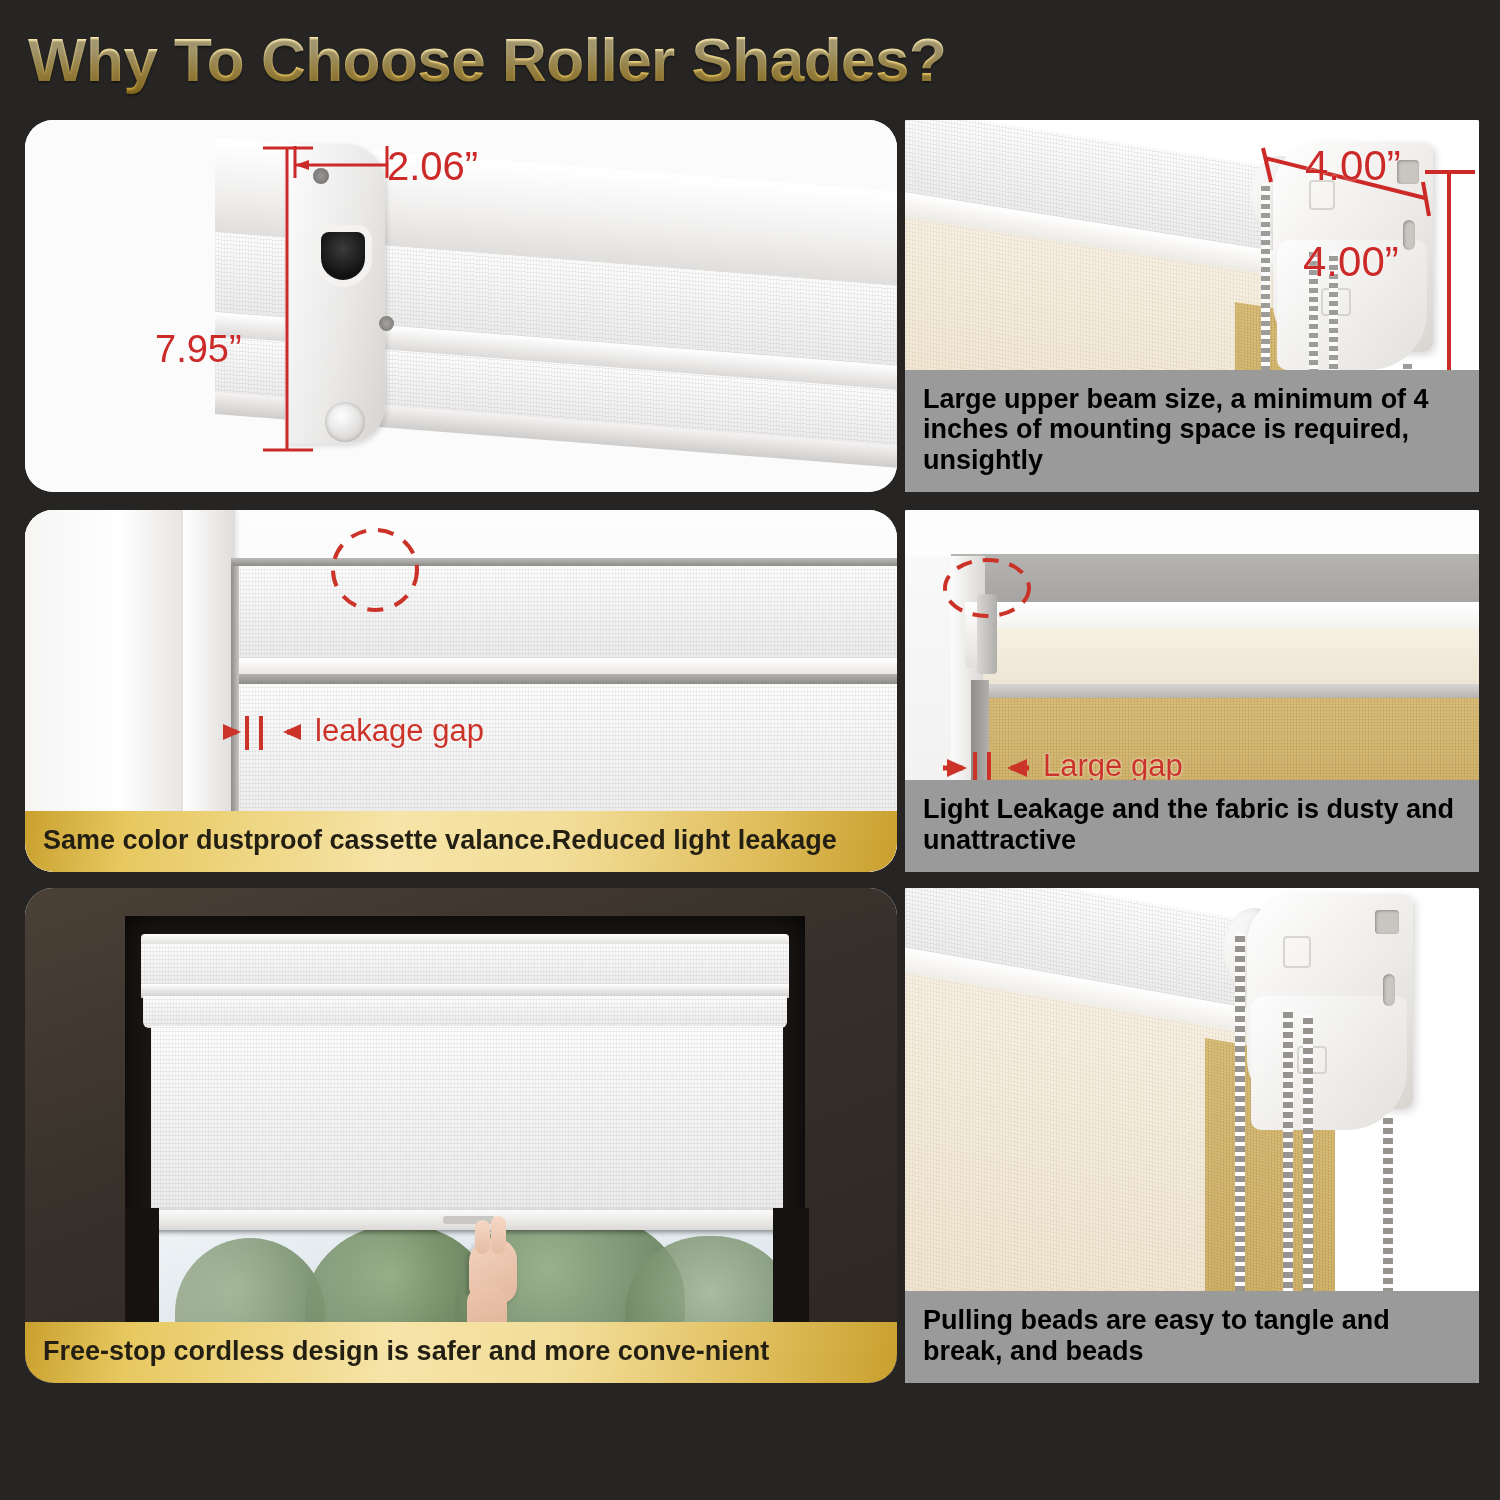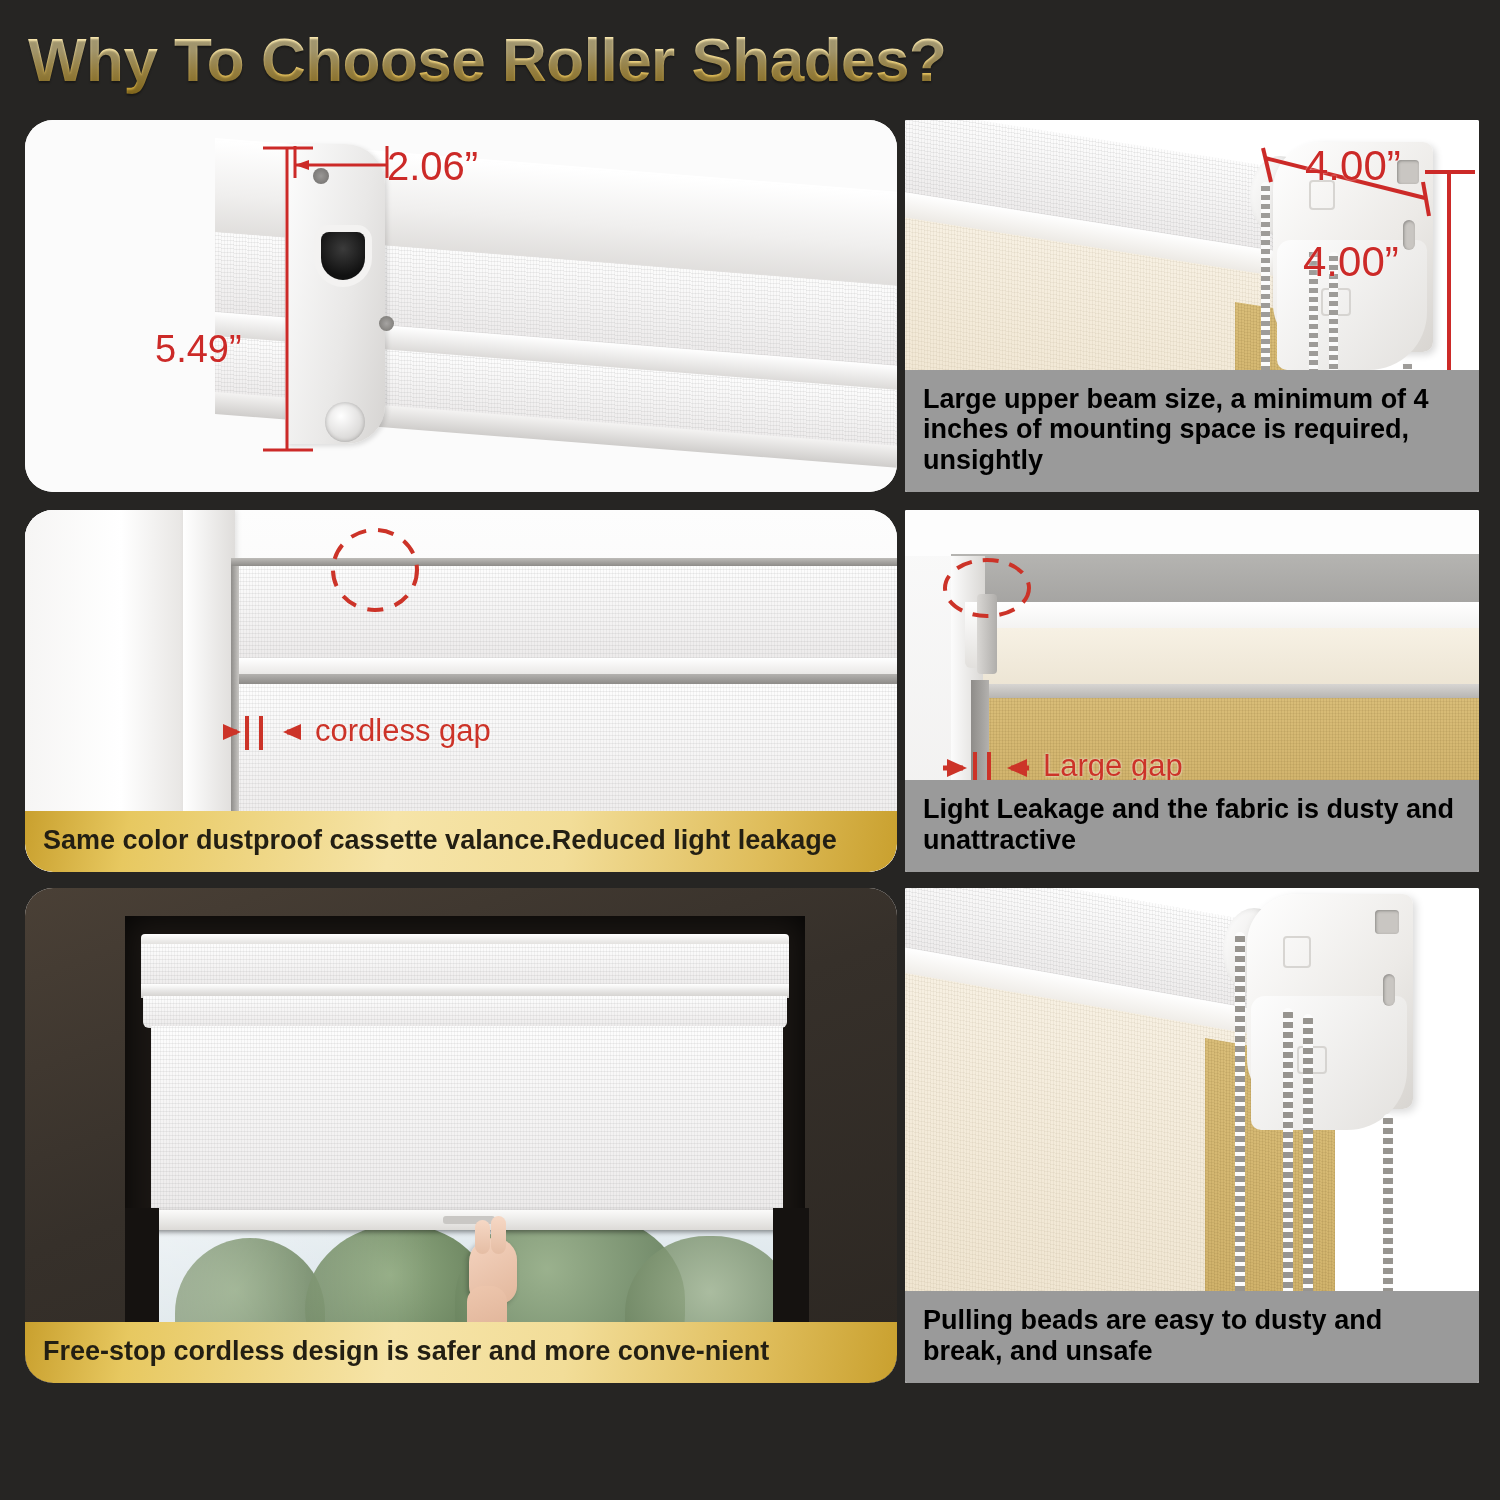--- a/index.html
+++ b/index.html
@@ -125,21 +125,21 @@
         <line x1="238" y1="28" x2="288" y2="28" stroke="#CC2A28" stroke-width="3"></line>
         <line x1="238" y1="330" x2="288" y2="330" stroke="#CC2A28" stroke-width="3"></line>
 
         <line x1="270" y1="45" x2="362" y2="45" stroke="#CC2A28" stroke-width="3"></line>
         <polygon points="270,45 284,40 284,50" fill="#CC2A28"></polygon>
         <line x1="270" y1="26" x2="270" y2="58" stroke="#CC2A28" stroke-width="3"></line>
         <line x1="362" y1="26" x2="362" y2="58" stroke="#CC2A28" stroke-width="3"></line>
       </svg>
 
       <div class="dim" style="left:362px;top:24px;font-size:40px;">2.06”</div>
-      <div class="dim" style="left:130px;top:208px;font-size:38px;">5.49”</div>
+      <div class="dim" style="left:130px;top:208px;font-size:38px;">7.95”</div>
     </div>
   </div>
 
   <div class="panel right row1">
     <div class="photo" style="background:#ffffff;">
       <div class="wfab" style="position:absolute;left:-20px;top:58px;width:460px;height:92px;
                   transform:skewY(9deg);transform-origin:right top;
                   border-radius:0 0 4px 4px;"></div>
       <div style="position:absolute;left:-20px;top:142px;width:460px;height:26px;
                   transform:skewY(9deg);transform-origin:right top;
@@ -209,21 +209,21 @@
 
       <svg class="overlay" viewBox="0 0 872 362">
         <ellipse cx="350" cy="60" rx="42" ry="40" fill="none" stroke="#CC3328" stroke-width="4" stroke-dasharray="16 12"></ellipse>
         <line x1="198" y1="222" x2="212" y2="222" stroke="#CC3328" stroke-width="5"></line>
         <polygon points="216,222 198,214 198,230" fill="#CC3328"></polygon>
         <line x1="276" y1="222" x2="262" y2="222" stroke="#CC3328" stroke-width="5"></line>
         <polygon points="258,222 276,214 276,230" fill="#CC3328"></polygon>
         <line x1="222" y1="206" x2="222" y2="240" stroke="#CC3328" stroke-width="4"></line>
         <line x1="236" y1="206" x2="236" y2="240" stroke="#CC3328" stroke-width="4"></line>
       </svg>
-      <div class="gaplabel" style="left:290px;top:203px;">cordless gap</div>
+      <div class="gaplabel" style="left:290px;top:203px;">leakage gap</div>
     </div>
     <div class="caption gold">Same color dustproof cassette valance.Reduced light leakage</div>
   </div>
 
   <div class="panel left row3">
     <div class="photo" style="background:linear-gradient(160deg,#4a4036,#36302a 45%,#2c2722);">
 
       <div style="position:absolute;left:100px;top:28px;width:680px;height:420px;
                   background:#1b1714;box-shadow:inset 0 0 34px rgba(0,0,0,.85);"></div>
 
@@ -337,16 +337,16 @@
 
       <div style="position:absolute;left:330px;top:44px;width:10px;height:450px;
            background:repeating-linear-gradient(180deg,#fcfcfc 0 4px,#97948f 4px 10px);border-radius:5px;"></div>
       <div style="position:absolute;left:378px;top:120px;width:10px;height:374px;
            background:repeating-linear-gradient(180deg,#fcfcfc 0 4px,#97948f 4px 10px);border-radius:5px;"></div>
       <div style="position:absolute;left:398px;top:126px;width:10px;height:368px;
            background:repeating-linear-gradient(180deg,#fcfcfc 0 4px,#97948f 4px 10px);border-radius:5px;"></div>
       <div style="position:absolute;left:478px;top:226px;width:10px;height:268px;
            background:repeating-linear-gradient(180deg,#fcfcfc 0 4px,#97948f 4px 10px);border-radius:5px;"></div>
     </div>
-    <div class="caption grey">Pulling beads are easy to dusty and break, and unsafe</div>
+    <div class="caption grey">Pulling beads are easy to tangle and break, and beads</div>
   </div>
 
 </div>
 
 </body></html>

